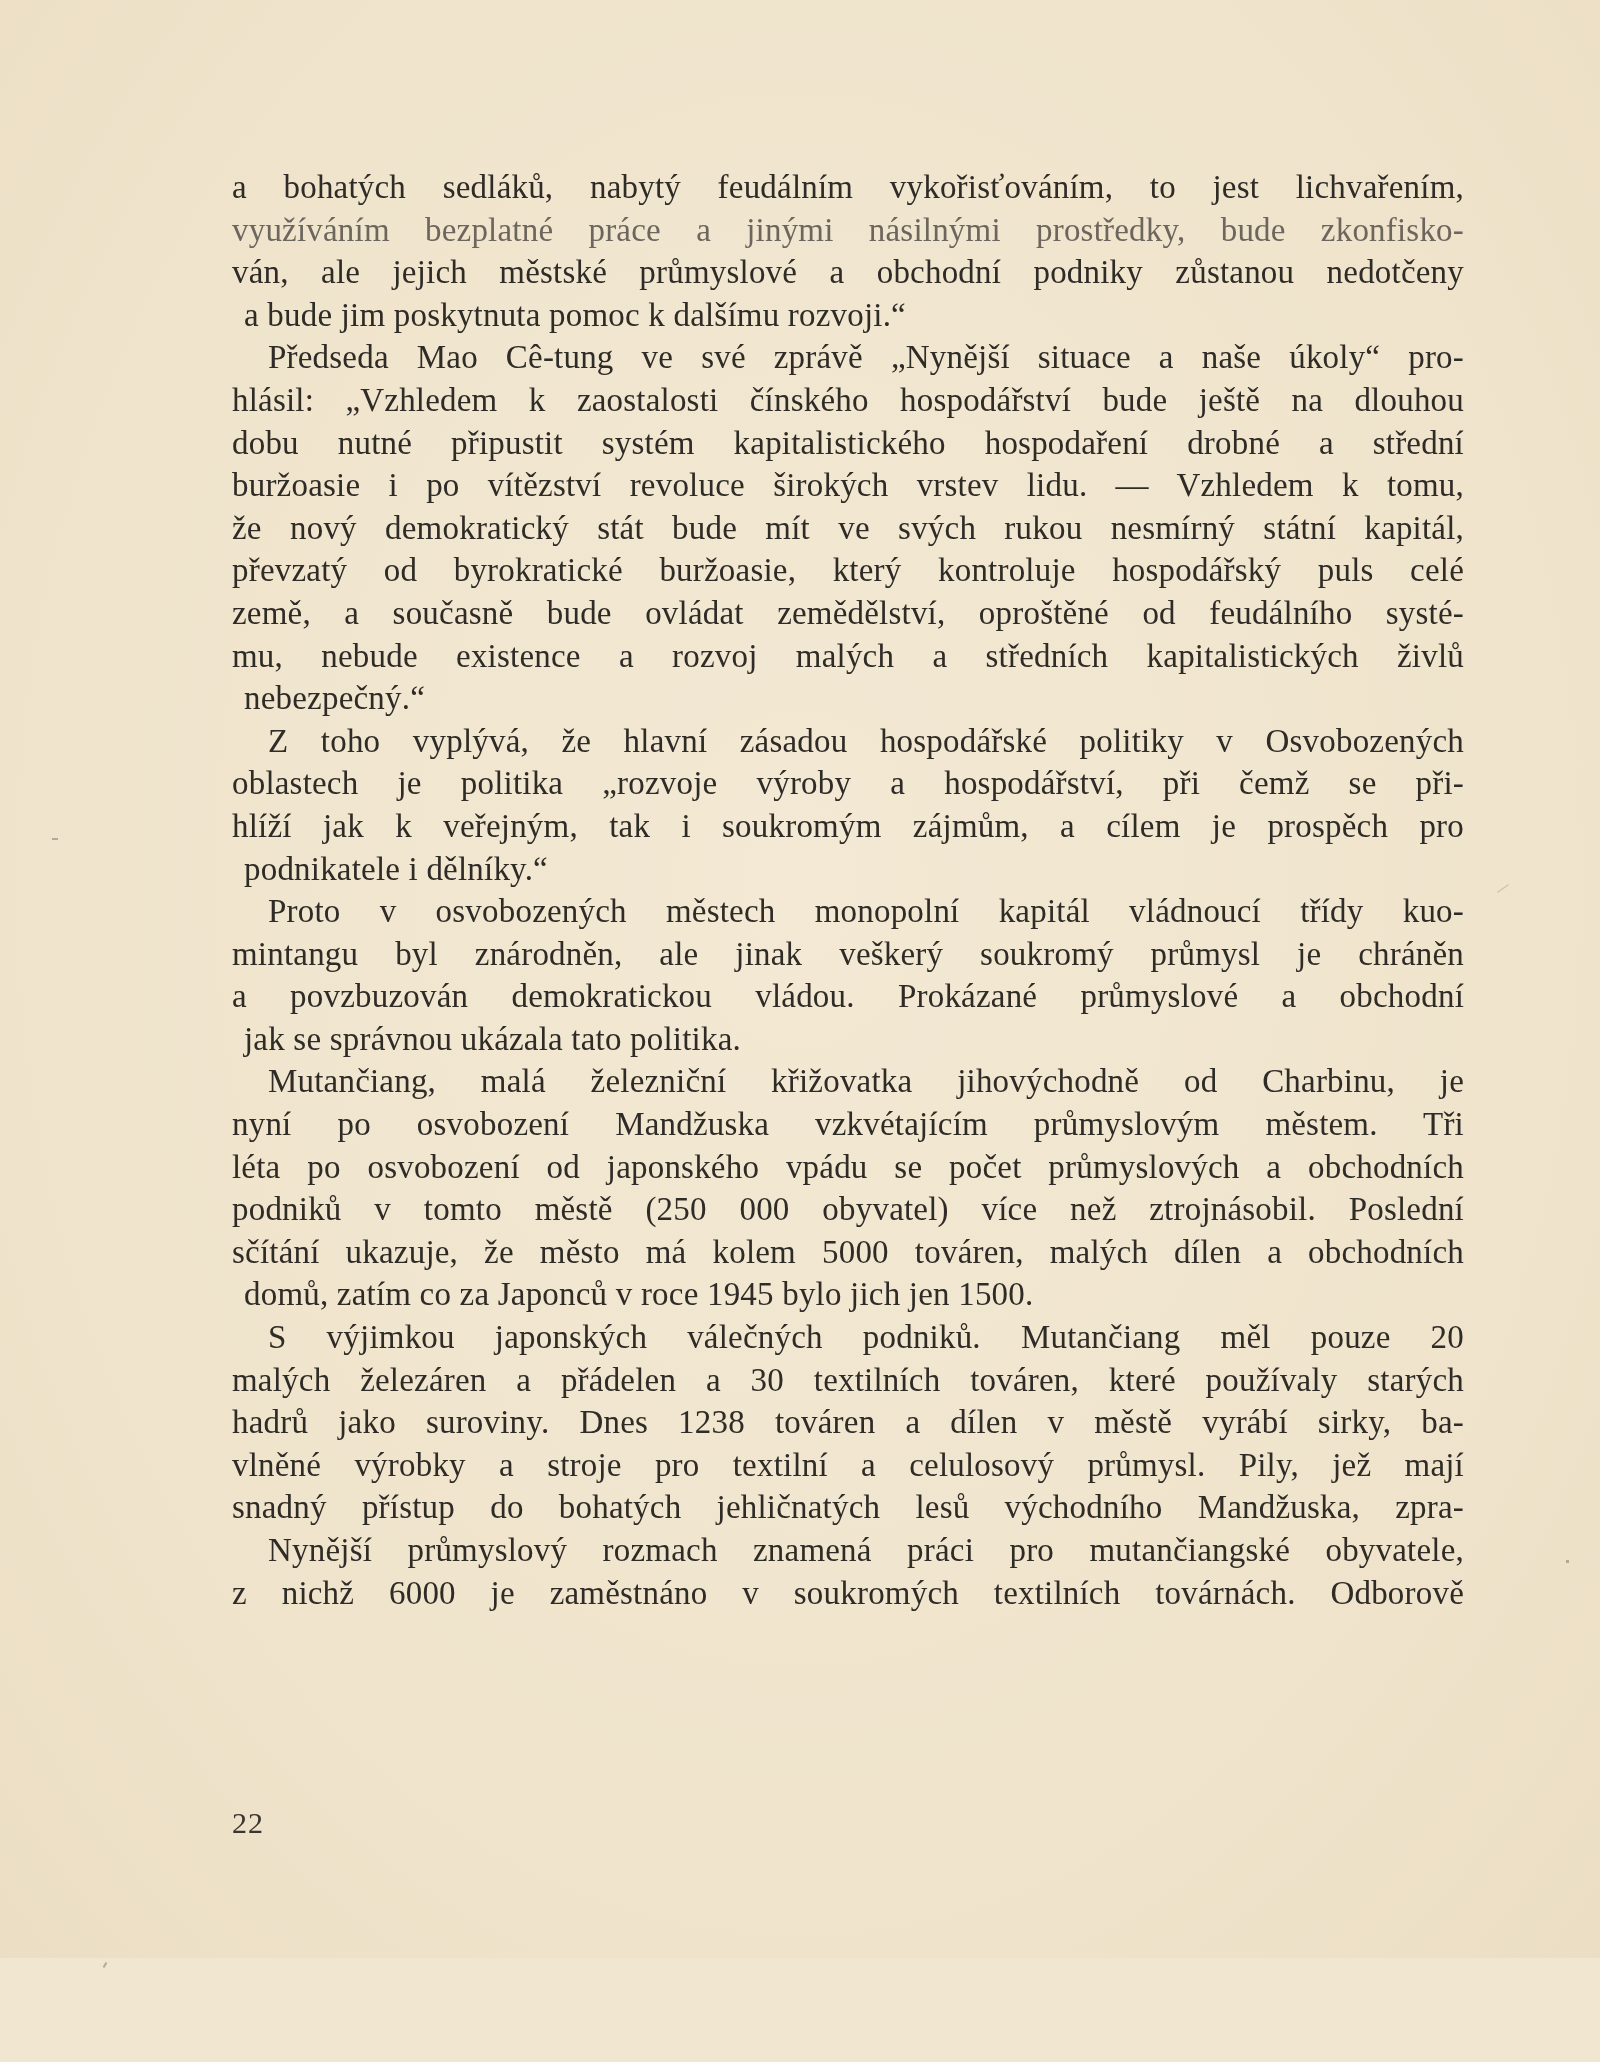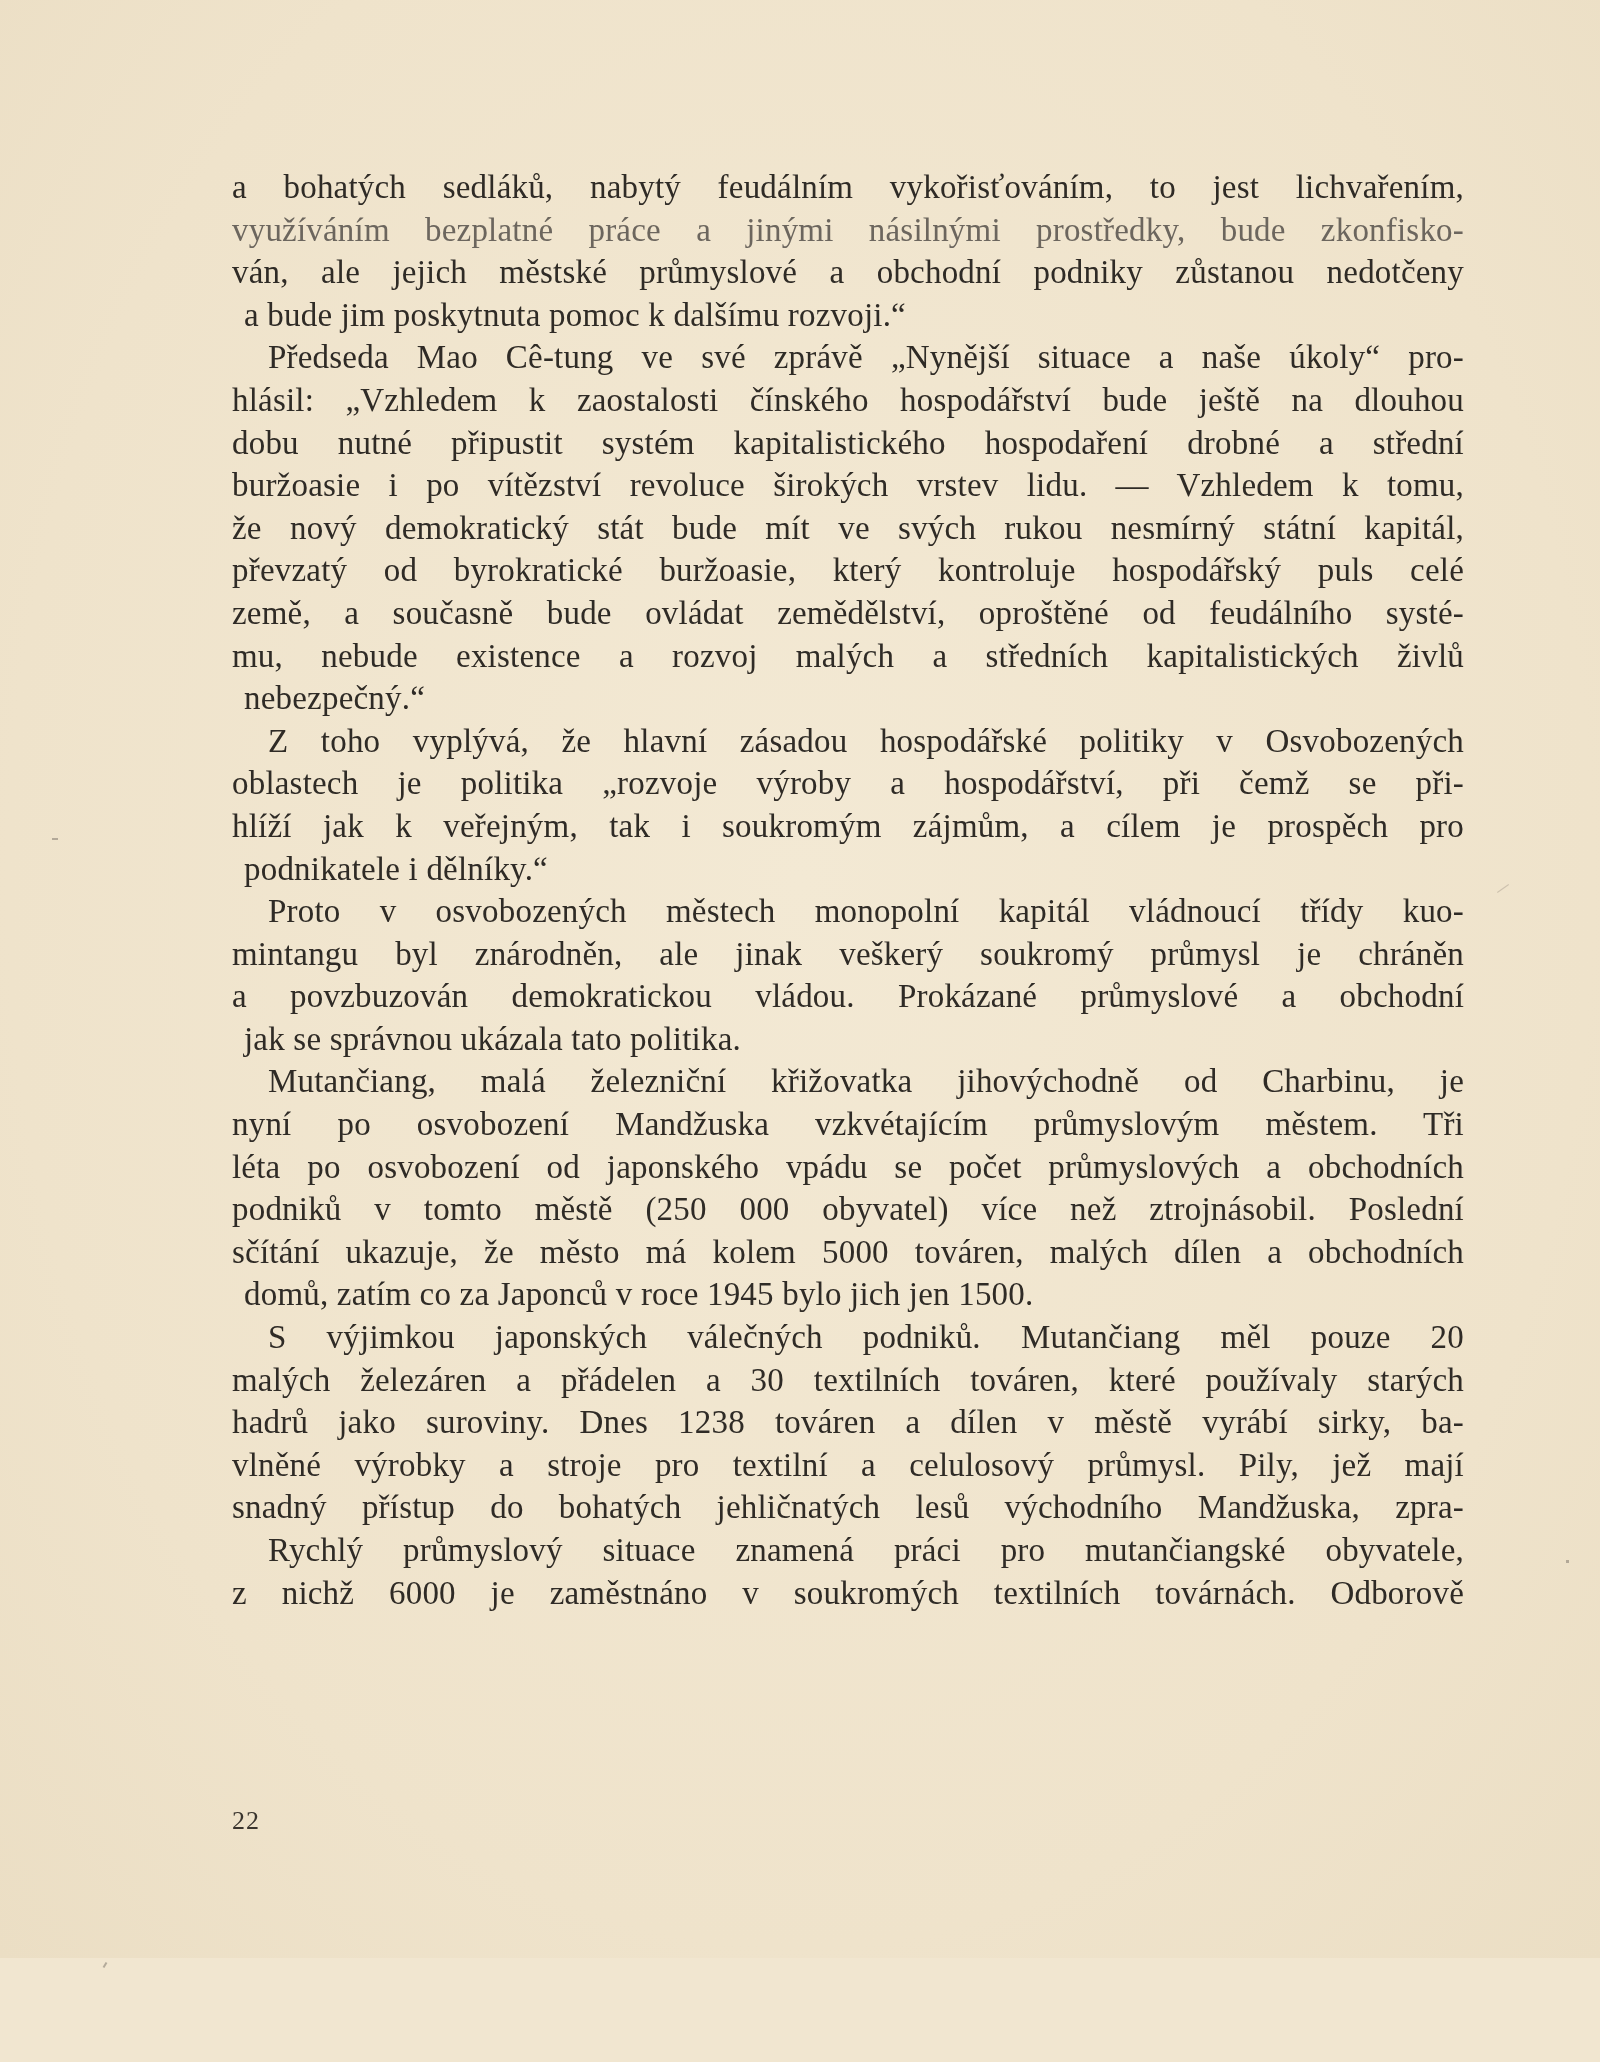--- a/index.html
+++ b/index.html
@@ -46,21 +46,21 @@
       padding-left: 36px;
     }
     .line.faded {
       color: #6c665e;
     }
     .page-number {
       position: absolute;
       left: 232px;
       top: 1806px;
       font-family: "Liberation Serif", "DejaVu Serif", serif;
-      font-size: 26px;
+      font-size: 30px;
       color: #3a352e;
       letter-spacing: 1px;
     }
     .speck {
       position: absolute;
       background: #8b8276;
       opacity: 0.6;
     }
   </style>
 </head>
@@ -106,21 +106,21 @@
         <span class="line last">domů, zatím co za Japonců v roce 1945 bylo jich jen 1500.</span>
       </div>
       <div>
         <span class="line indent">S výjimkou japonských válečných podniků. Mutančiang měl pouze 20</span>
         <span class="line">malých železáren a přádelen a 30 textilních továren, které používaly starých</span>
         <span class="line">hadrů jako suroviny. Dnes 1238 továren a dílen v městě vyrábí sirky, ba-</span>
         <span class="line">vlněné výrobky a stroje pro textilní a celulosový průmysl. Pily, jež mají</span>
         <span class="line">snadný přístup do bohatých jehličnatých lesů východního Mandžuska, zpra-</span>
       </div>
       <div>
-        <span class="line indent">Rychlý průmyslový situace znamená práci pro mutančiangské obyvatele,</span>
+        <span class="line indent">Nynější průmyslový rozmach znamená práci pro mutančiangské obyvatele,</span>
         <span class="line">z nichž 6000 je zaměstnáno v soukromých textilních továrnách. Odborově</span>
       </div>
     </div>
   <div class="page-number">22</div>
   <div class="speck" style="left:52px;top:838px;width:6px;height:2px;"></div>
   <div class="speck" style="left:1566px;top:1560px;width:3px;height:3px;"></div>
   <div class="speck" style="left:104px;top:1962px;width:2px;height:6px;transform:rotate(30deg);"></div>
   <div class="speck" style="left:1496px;top:888px;width:14px;height:1px;transform:rotate(-35deg);opacity:0.35;"></div>
 </div>
 

